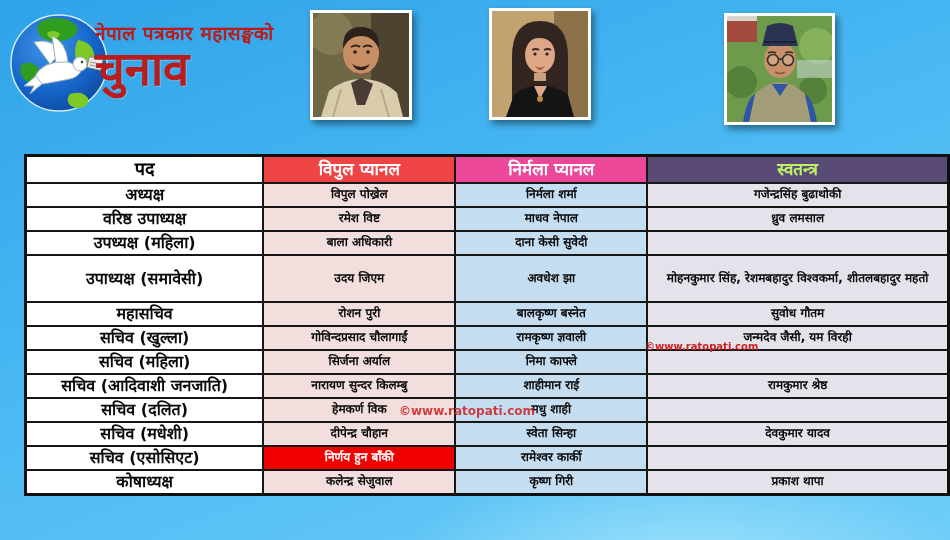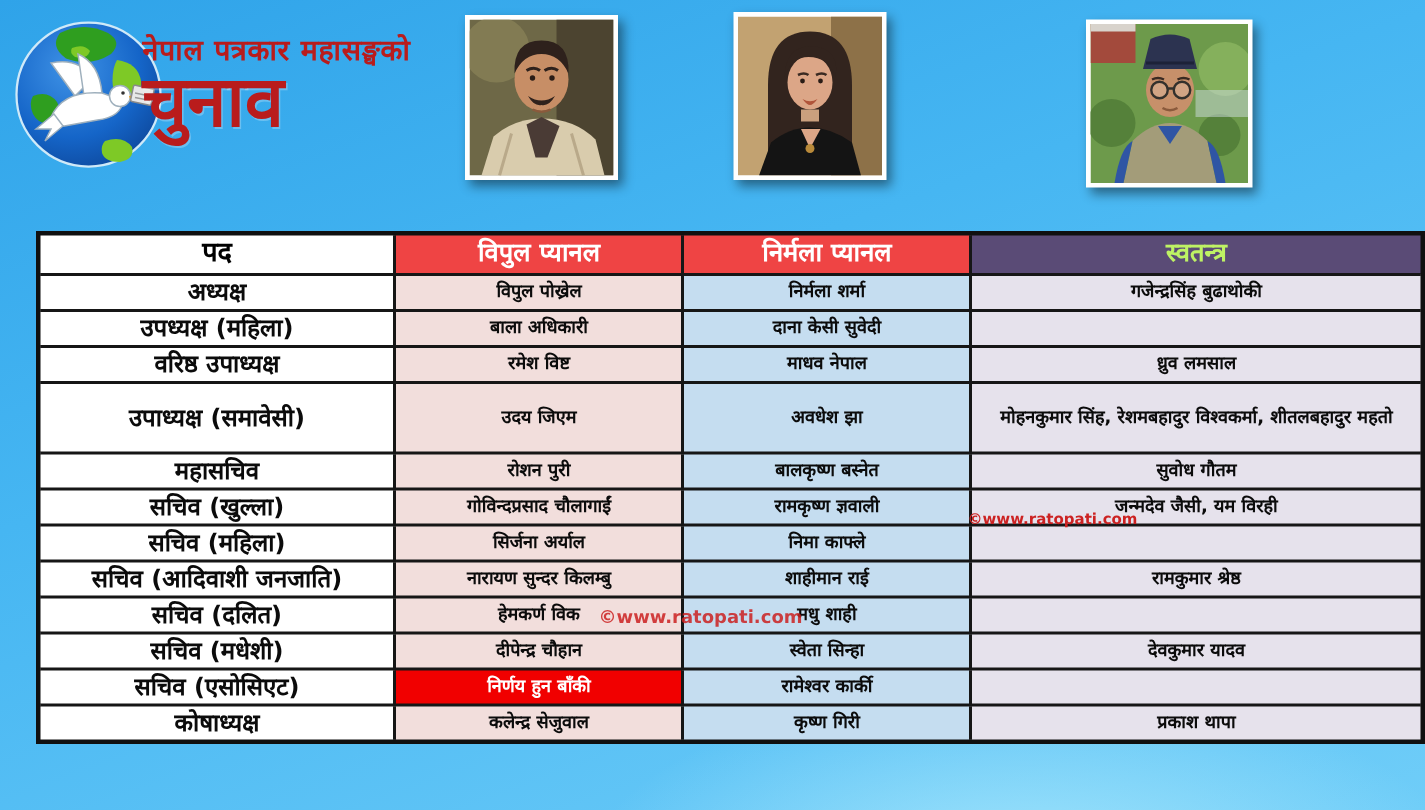--- a/index.html
+++ b/index.html
@@ -25,21 +25,21 @@
   .tablewrap{position:absolute;left:24px;top:130px;margin-top:24px;}
   table{border-collapse:collapse;border:3px solid #101010;table-layout:fixed;background:#fff;}
   col.c0{width:239px;} col.c1{width:193px;} col.c2{width:193px;} col.c3{width:303px;}
   th,td{border:2px solid #161616;text-align:center;vertical-align:middle;
     font-weight:bold;padding:0 4px;line-height:1.12;color:#0b0b0b;}
   th{height:25px;font-size:17px;}
   td{height:22px;font-size:12px;}
   tr.tall td{height:45px;}
   th.h-pos{background:#ffffff;color:#000;font-size:18px;}
   th.h-bipul{background:#ef4444;color:#fff;}
-  th.h-nirmala{background:#ef4444;color:#fff;}
+  th.h-nirmala{background:#ec4899;color:#fff;}
   th.h-ind{background:#5A4B76;color:#bef264;}
   td.col-pos{background:#ffffff;font-size:16px;}
   td.col-bipul{background:#F2DEDC;}
   td.col-nirmala{background:#C5DDF0;}
   td.col-ind{background:#E6E2EC;}
   td.highlight{background:#F10000;color:#ffffff;}
 
   .wm{position:absolute;color:#CC2222;font-weight:bold;white-space:nowrap;}
   .wm1{left:645px;top:341px;font-size:10px;}
   .wm2{left:399px;top:404px;font-size:12px;opacity:.85;}
@@ -160,30 +160,30 @@
       </tr>
     </thead>
     <tbody>
         <tr>
           <td class="col-pos">अध्यक्ष</td>
           <td class="col-bipul">विपुल पोख्रेल</td>
           <td class="col-nirmala">निर्मला शर्मा</td>
           <td class="col-ind">गजेन्द्रसिंह बुढाथोकी</td>
         </tr>
         <tr>
-          <td class="col-pos">उपध्यक्ष (महिला)</td>
-          <td class="col-bipul">बाला अधिकारी</td>
-          <td class="col-nirmala">दाना केसी सुवेदी</td>
-          <td class="col-ind"></td>
-        </tr>
-        <tr>
           <td class="col-pos">वरिष्ठ उपाध्यक्ष</td>
           <td class="col-bipul">रमेश विष्ट</td>
           <td class="col-nirmala">माधव नेपाल</td>
           <td class="col-ind">ध्रुव लमसाल</td>
+        </tr>
+        <tr>
+          <td class="col-pos">उपध्यक्ष (महिला)</td>
+          <td class="col-bipul">बाला अधिकारी</td>
+          <td class="col-nirmala">दाना केसी सुवेदी</td>
+          <td class="col-ind"></td>
         </tr>
         <tr class="tall">
           <td class="col-pos">उपाध्यक्ष (समावेसी)</td>
           <td class="col-bipul">उदय जिएम</td>
           <td class="col-nirmala">अवधेश झा</td>
           <td class="col-ind">मोहनकुमार सिंह, रेशमबहादुर विश्वकर्मा, शीतलबहादुर महतो</td>
         </tr>
         <tr>
           <td class="col-pos">महासचिव</td>
           <td class="col-bipul">रोशन पुरी</td>

